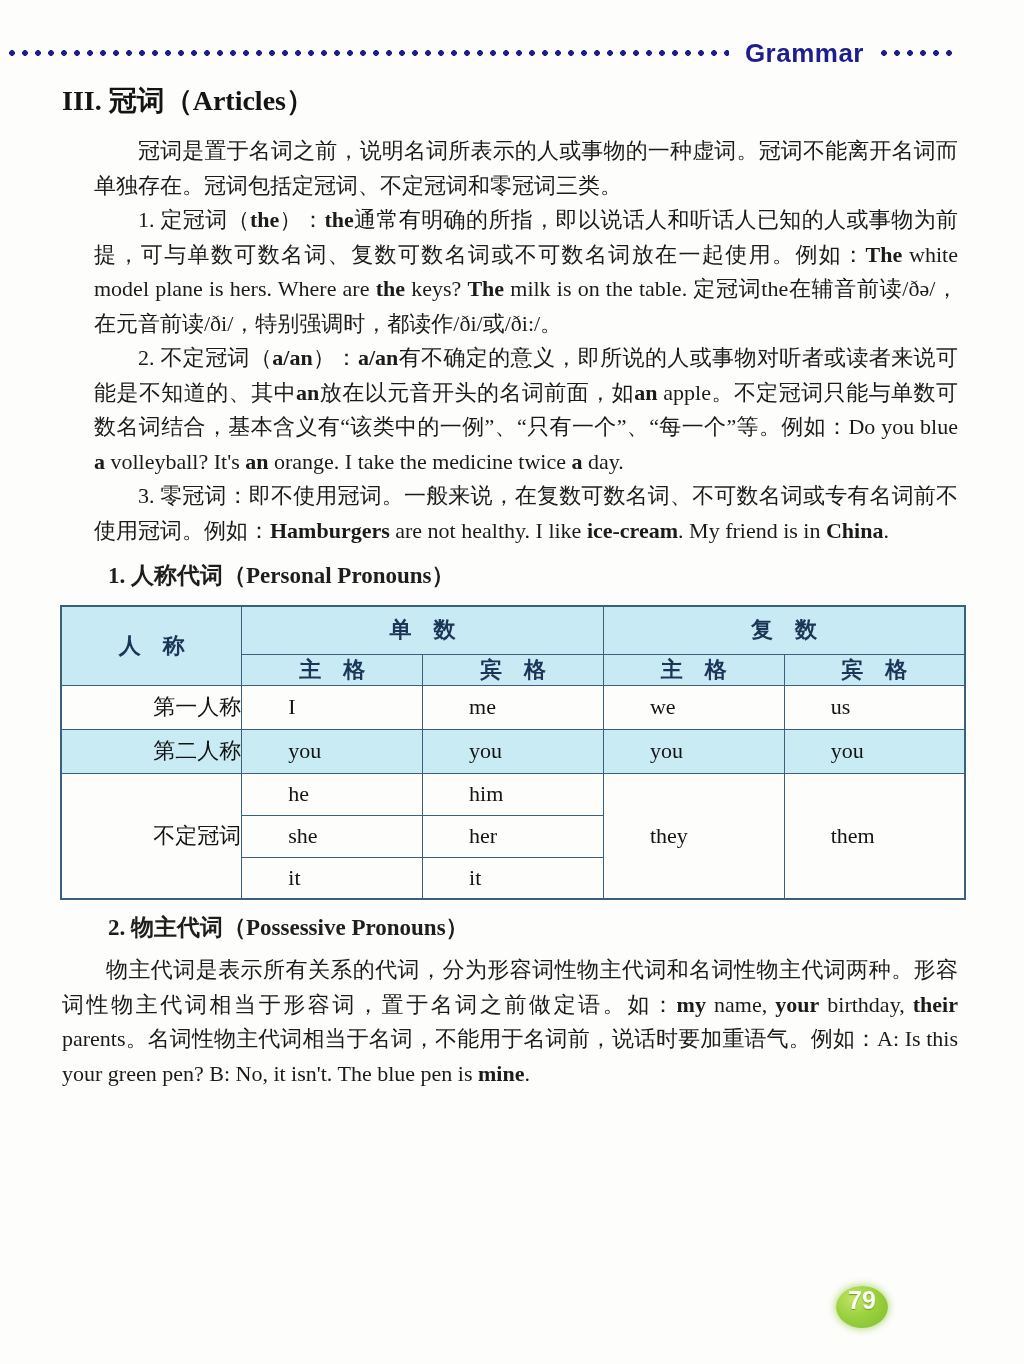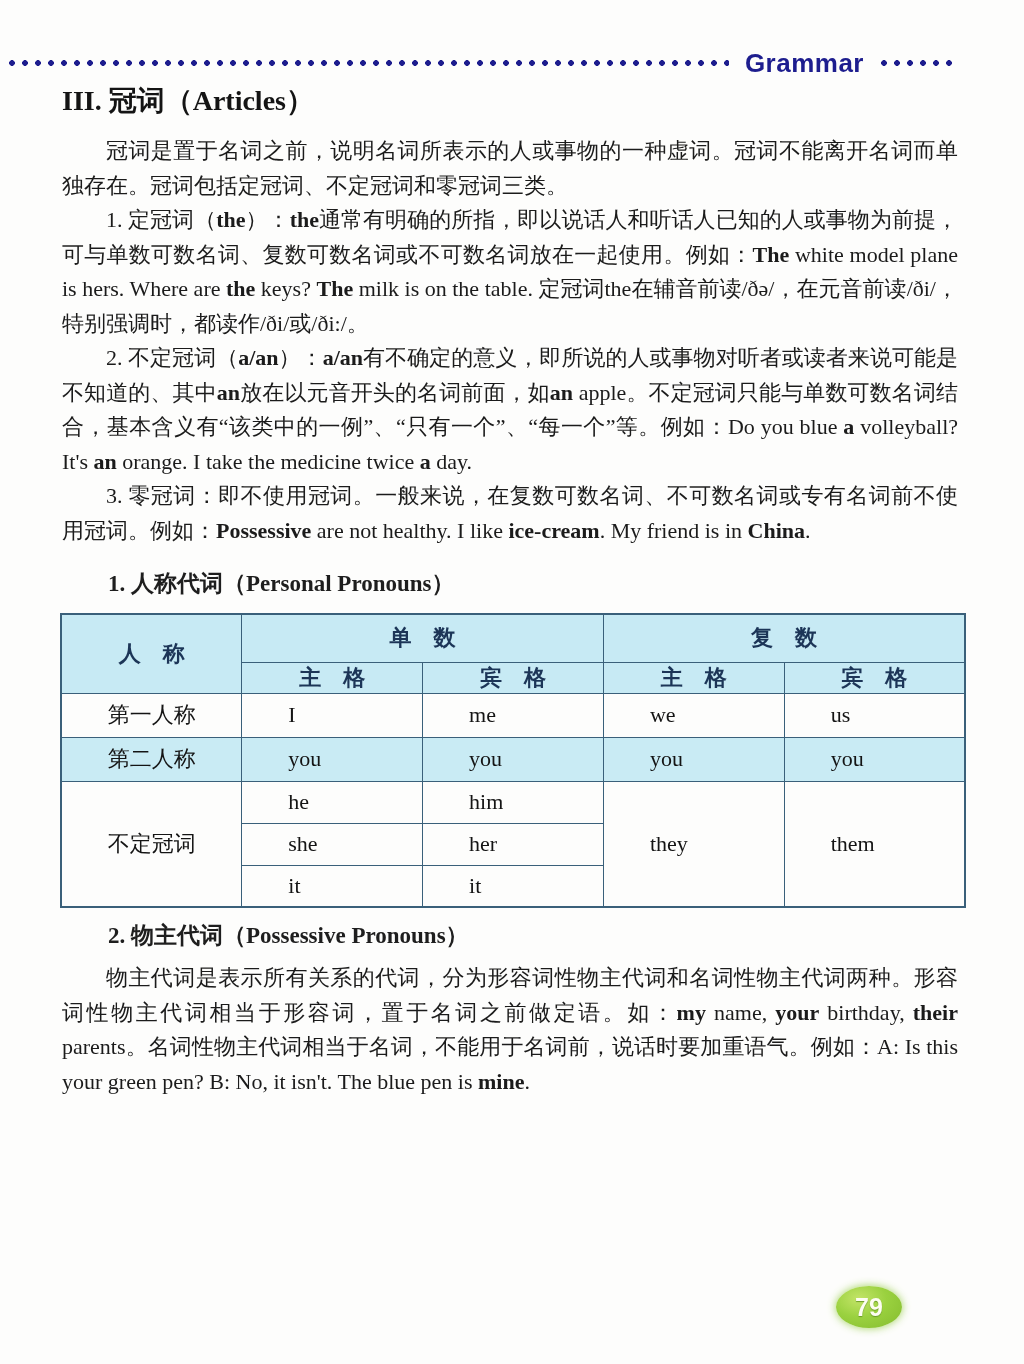--- a/index.html
+++ b/index.html
@@ -3,67 +3,67 @@
 <meta charset="utf-8">
 <style>
   * { margin:0; padding:0; box-sizing:border-box; }
   html,body { background:#e9e8e5; }
   body { font-family:"Liberation Serif","DejaVu Serif",serif; }
   .page {
     position:relative; width:1024px; height:1364px; margin:0 auto;
     background:#fdfdfc; color:#1e1e1e; overflow:hidden;
   }
   
-  .top-rule { position:absolute; top:50px; left:8px; width:950px;
+  .top-rule { position:absolute; top:40px; left:8px; width:950px;
     display:flex; align-items:center; gap:16px; }
   .dots { height:8px;
     background-image: radial-gradient(circle at 4px 4px, #1d1d8e 2.6px, rgba(0,0,0,0) 3.1px);
     background-size:13px 8px; background-repeat:repeat-x; }
   .dots-left { flex:1; }
   .dots-right { width:78px; }
   .grammar-label { color:#1d1d8e; font-family:"Liberation Sans","DejaVu Sans",sans-serif;
     font-weight:bold; font-size:26px; letter-spacing:.5px; line-height:1; }
 
   .content { position:absolute; left:62px; top:82px; width:896px; }
 
   .h-main { font-size:28px; font-weight:bold; color:#141414; }
   .h-main.iv { margin-top:30px; }
-  .h-sub { font-size:23px; font-weight:bold; margin-top:20px; text-indent:2em; }
+  .h-sub { font-size:23px; font-weight:bold; margin-top:12px; text-indent:2em; }
 
-  .body-text { margin-top:14px; }
+  .body-text { margin-top:14px;margin-left:32px; }
   .para { font-size:22px; line-height:34.5px; text-align:justify;
     text-indent:2em; color:#1b1b1b; }
   .para b { font-weight:bold; }
 
   
   table.pron { width:906px; margin-left:-2px; margin-top:14px;
     border-collapse:collapse; border:2.5px solid #3a607a;
     font-size:22px; color:#141414; }
   table.pron td { border:1.6px solid #3a607a; }
   table.pron td.hdr { background:#c7eaf4; color:#1c3557; font-weight:bold;
     text-align:center; }
   table.pron col { width:20%; }
   tr.hdr-group td { height:48px; }
   tr.hdr-case td { height:26px; }
   tr.r1 td, tr.r2 td { height:44px; }
   tr.r3a td, tr.r3b td, tr.r3c td { height:42px; }
   tr.r2 td { background:#c9ebf4; }
-  td.person { text-align:center; }
+  td.person { text-align:right; }
   td.val { padding-left:46px; text-align:left; }
   td.sub-top { border-top:1.4px solid #7e93a0; }
   tr.r3a td.val, tr.r3b td.val, tr.r3c td.val { border-right-color:#3a607a; }
 
   .sub2 { margin-top:12px; }
 
   
-  .page-badge { position:absolute; left:836px; top:1286px; width:66px; height:42px;
+  .page-badge { position:absolute; left:836px; top:1286px; width:52px; height:42px;
     border-radius:50%;
     background: radial-gradient(ellipse at 35% 30%, #c3e468 0%, #9ad13f 45%, #84bc2e 100%);
     box-shadow: 0 0 8px rgba(150,205,70,.9);
-    display:flex; align-items:center; justify-content:center; }
+    display:flex; justify-content:center; }
   .page-badge span { color:#fdfdf2; font-family:"Liberation Sans","DejaVu Sans",sans-serif;
     font-weight:bold; font-size:25px; text-shadow:0 1px 1px rgba(90,140,30,.8); }
 </style>
 </head>
 <body>
 
 <div class="page">
 
   <div class="top-rule">
     <div class="dots dots-left"></div>
@@ -72,21 +72,21 @@
   </div>
 
   <div class="content">
 
     <div class="h-main">III. 冠词（Articles）</div>
 
     <div class="body-text">
       <p class="para"><span>冠词是置于名词之前，说明名词所表示的人或事物的一种虚词。冠词不能离开名词而单独存在。冠词包括定冠词、不定冠词和零冠词三类。</span></p>
       <p class="para"><span>1. 定冠词（</span><b>the</b><span>）：</span><b>the</b><span>通常有明确的所指，即以说话人和听话人已知的人或事物为前提，可与单数可数名词、复数可数名词或不可数名词放在一起使用。例如：</span><b>The</b><span> white model plane is hers. Where are </span><b>the</b><span> keys? </span><b>The</b><span> milk is on the table. 定冠词the在辅音前读/ðə/，在元音前读/ði/，特别强调时，都读作/ði/或/ði:/。</span></p>
       <p class="para"><span>2. 不定冠词（</span><b>a/an</b><span>）：</span><b>a/an</b><span>有不确定的意义，即所说的人或事物对听者或读者来说可能是不知道的、其中</span><b>an</b><span>放在以元音开头的名词前面，如</span><b>an</b><span> apple。不定冠词只能与单数可数名词结合，基本含义有“该类中的一例”、“只有一个”、“每一个”等。例如：</span><span>Do you blue </span><b>a</b><span> volleyball? It's </span><b>an</b><span> orange. I take the medicine twice </span><b>a</b><span> day.</span></p>
-      <p class="para"><span>3. 零冠词：即不使用冠词。一般来说，在复数可数名词、不可数名词或专有名词前不使用冠词。例如：</span><b>Possessive</b><span> are not healthy. I like </span><b>ice-cream</b><span>. My friend is in </span><b>China</b><span>.</span></p>
+      <p class="para"><span>3. 零冠词：即不使用冠词。一般来说，在复数可数名词、不可数名词或专有名词前不使用冠词。例如：</span><b>Hamburgers</b><span> are not healthy. I like </span><b>ice-cream</b><span>. My friend is in </span><b>China</b><span>.</span></p>
     </div>
 
 
     <div class="h-sub">1. 人称代词（Personal Pronouns）</div>
 
     <table class="pron">
       <colgroup>
           <col>
           <col>
           <col>

